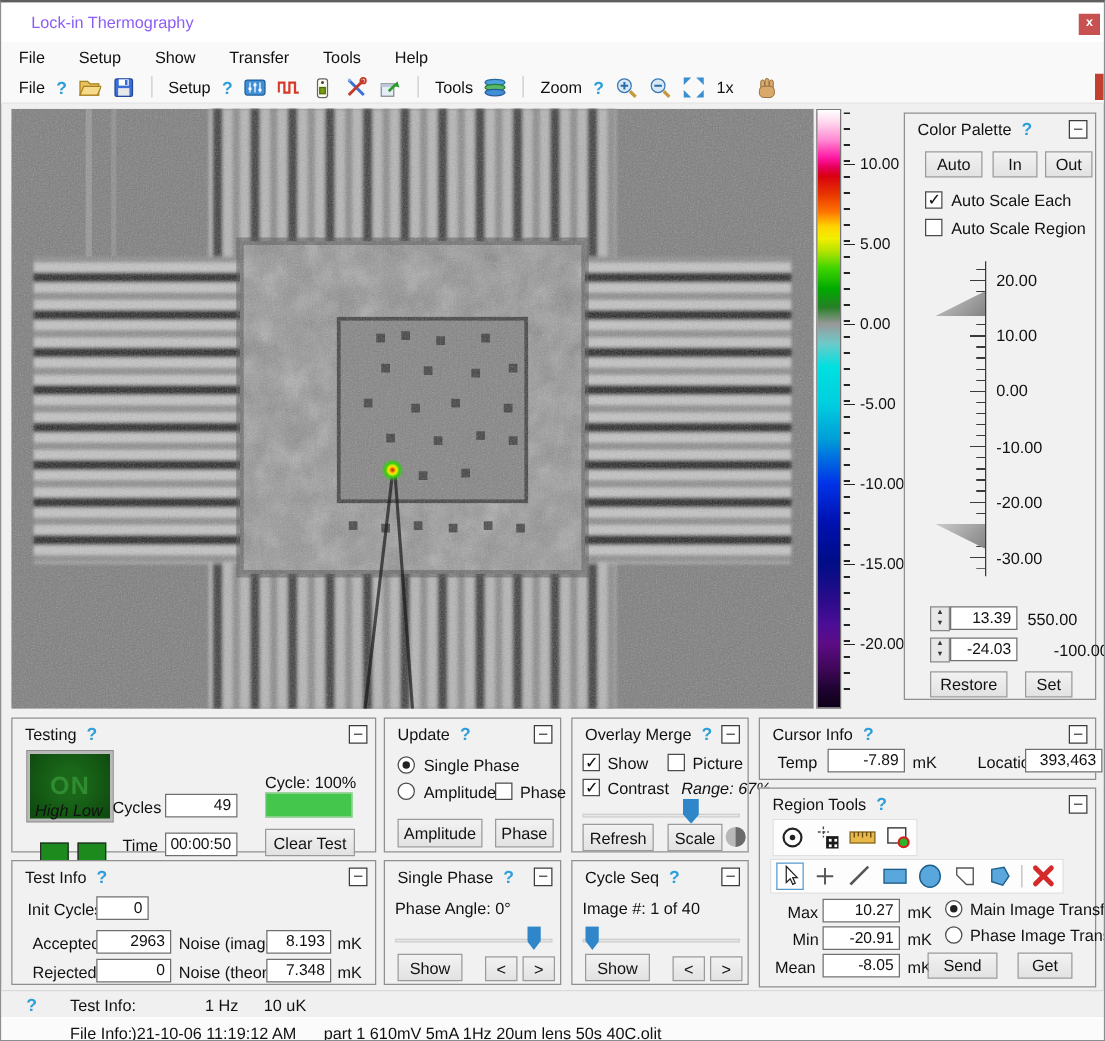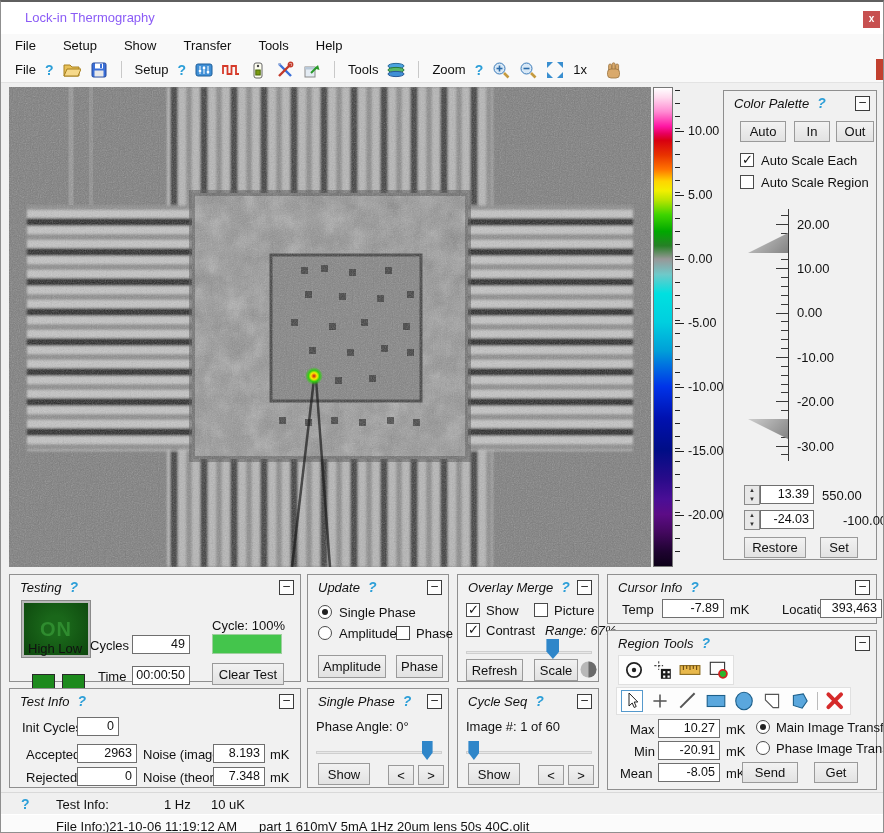--- a/index.html
+++ b/index.html
@@ -18,21 +18,21 @@
   .toolbar { position:absolute; left:0; top:55px; width:100%; height:26px; background:#f9f9f9;
              border-bottom:1px solid #e3e3e3; display:flex; align-items:center; padding-left:14px;
              gap:9px; font-size:13px; color:#111; }
   .tsep { width:1px; height:17px; background:#c9c9c9; margin:0 4px; }
   .q { color:#2d9fd8; font-weight:bold; font-size:14px; }
   .ticon { width:18px; height:18px; display:inline-block; }
   .red-strip { position:absolute; right:0; top:57px; width:7px; height:21px; background:#c2402f; }
 
   
   .panel { position:absolute; border:1px solid #8f8f8f; background:#f1f1f1; }
-  .ptitle { position:absolute; top:4px; left:10px; font-size:13px; color:#111; white-space:nowrap;font-style:italic; }
+  .ptitle { position:absolute; top:4px; left:10px; font-size:13px; color:#111; white-space:nowrap; }
   .ptitle .q { margin-left:8px; }
   .minbox { position:absolute; top:5px; right:6px; width:15px; height:15px; border:1px solid #3c3c3c;
             background:#fdfdfd; font-size:12px; line-height:11px; text-align:center; color:#111; }
 
   .field { position:absolute; background:#fff; border:1px solid #6f6f6f; font-size:12.5px; color:#111;
            text-align:right; padding:1px 4px 0 0; height:19px; }
   .lbl { position:absolute; font-size:13px; color:#111; white-space:nowrap; }
   .btn { position:absolute; background:linear-gradient(#f2f2f2,#e2e2e2); border:1px solid #9a9a9a;
          font-size:13px; color:#111; text-align:center; font-family:inherit; }
 
@@ -311,21 +311,21 @@
     <div class="field" style="left:36px; top:419px; width:54px;">-24.03</div>
     <span class="lbl" style="left:98px; top:422px;margin-left:21px;">-100.00</span>
     <button class="btn" style="left:20px; top:446px; width:62px; height:21px;">Restore</button>
     <button class="btn" style="left:96px; top:446px; width:38px; height:21px;">Set</button>
   </div>
 
   <div class="panel" style="left:8px; top:572px; width:292px; height:108px;">
     <span class="ptitle"><span>Testing</span><span class="q">?</span></span>
     <div class="minbox">–</div>
     <div class="onbtn">ON</div>
-    <span class="lbl" style="left:18px; top:66px;">High Low</span>
+    <span class="lbl" style="left:18px; top:66px;font-style:italic;">High Low</span>
     <div class="gsq" style="left:22px; top:99px;"></div>
     <div class="gsq" style="left:52px; top:99px;"></div>
     <span class="lbl" style="left:80px; top:63px;">Cycles</span>
     <div class="field" style="left:122px; top:60px; width:58px;">49</div>
     <span class="lbl" style="left:88px; top:94px;">Time</span>
     <div class="field" style="left:122px; top:91px; width:58px;">00:00:50</div>
     <span class="lbl" style="left:202px; top:43px;">Cycle: 100%</span>
     <div class="progress" style="left:202px; top:59px; width:70px; height:20px;"></div>
     <button class="btn" style="left:202px; top:88px; width:72px; height:22px;">Clear Test</button>
   </div>
@@ -477,21 +477,21 @@
     <div class="track" style="left:8px; top:62px; width:126px;"></div>
     <div class="thumb" style="top: 52px; left: calc(113.6px);"></div>
     <button class="btn" style="left:10px; top:74px; width:52px; height:22px;">Show</button>
     <button class="btn" style="left:80px; top:76px; width:26px; height:20px;">&lt;</button>
     <button class="btn" style="left:110px; top:76px; width:26px; height:20px;">&gt;</button>
   </div>
 
   <div class="panel" style="left:456px; top:686px; width:142px; height:100px;">
     <span class="ptitle"><span>Cycle Seq</span><span class="q">?</span></span>
     <div class="minbox">–</div>
-    <span class="lbl" style="left:8px; top:30px;">Image #: 1 of 60</span>
+    <span class="lbl" style="left:8px; top:30px;">Image #: 1 of 40</span>
     <div class="track" style="left:8px; top:62px; width:126px;"></div>
     <div class="thumb" style="top: 52px; left: calc(10.4px);"></div>
     <button class="btn" style="left:10px; top:74px; width:52px; height:22px;">Show</button>
     <button class="btn" style="left:80px; top:76px; width:26px; height:20px;">&lt;</button>
     <button class="btn" style="left:110px; top:76px; width:26px; height:20px;">&gt;</button>
   </div>
 
   <div class="status1">
     <span class="q abs" style="left:20px; top:3px;">?</span>
     <span class="abs" style="left:55px; top:4px;">Test Info:</span>

